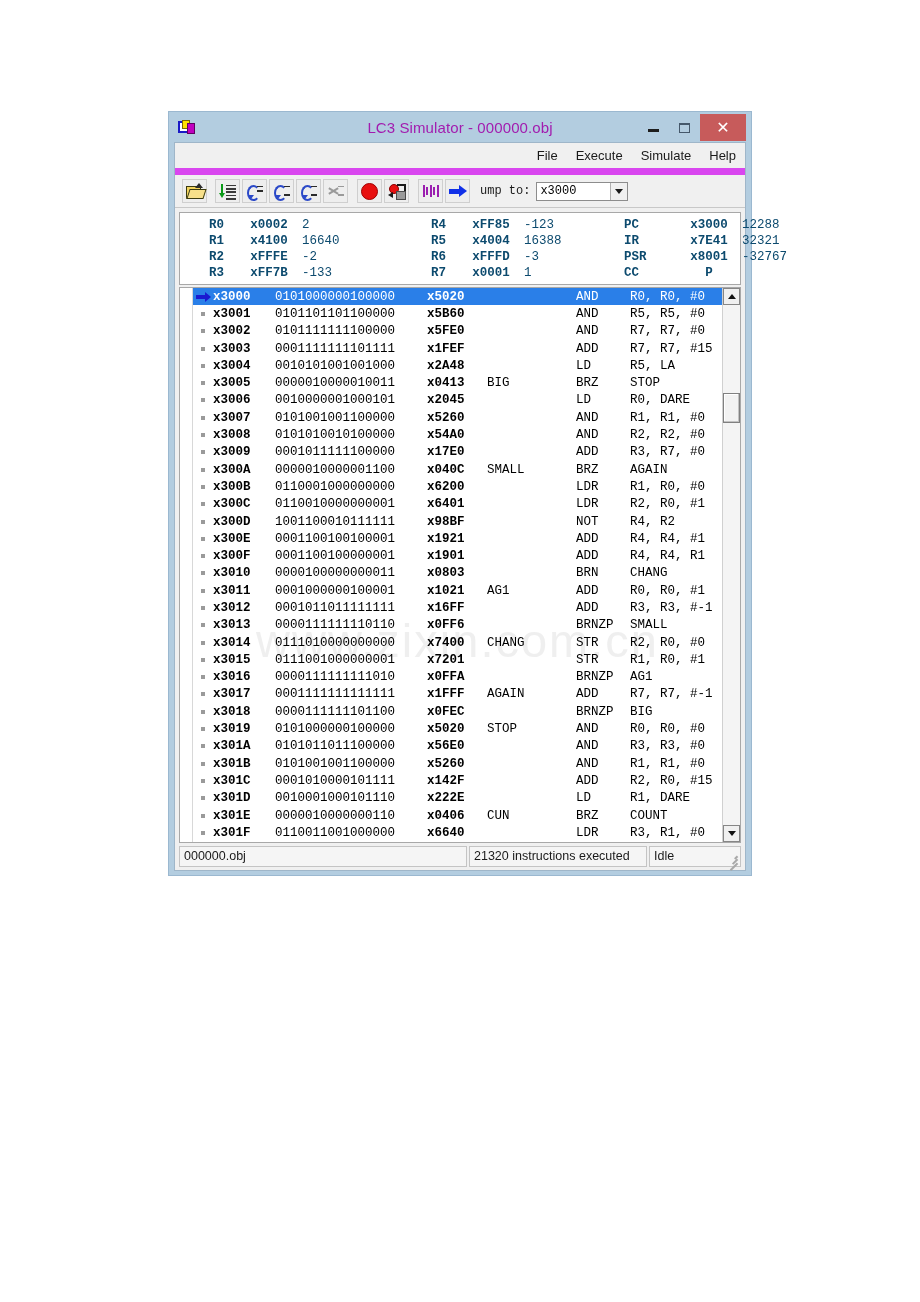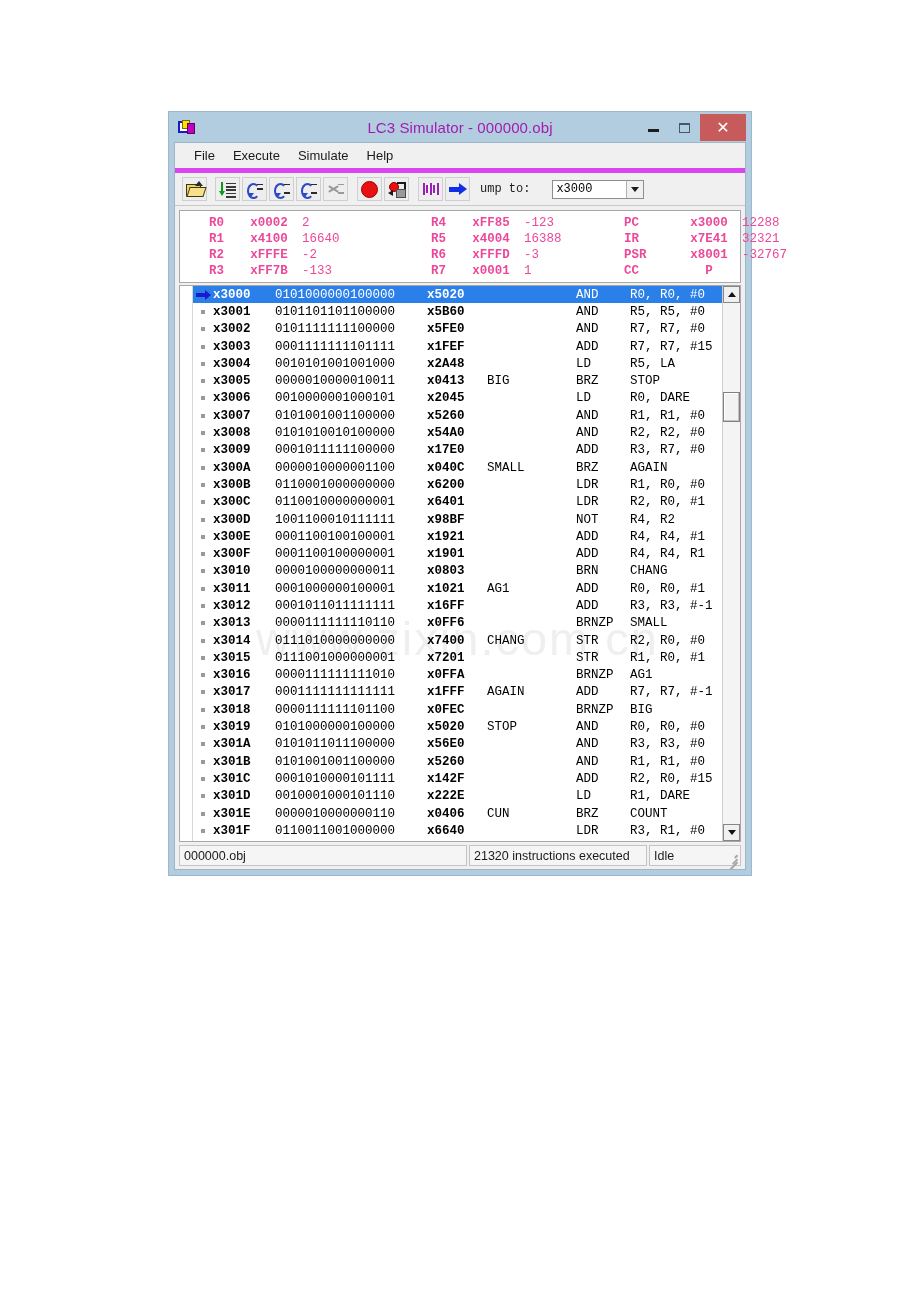--- a/index.html
+++ b/index.html
@@ -123,22 +123,23 @@
     flex-direction: column;
   }
 
   
   #menu-bar {
     height: 25px;
     display: flex;
     align-items: center;
     padding-left: 10px;
     background: #f0f0f0;
-    border-bottom: 5px solid #d946ef;
-    flex: none;
+    border-bottom: 7px solid #d946ef;
+    flex: none;
+    justify-content: flex-end;
   }
   .menu-item {
     font-size: 13px;
     color: #1a1a1a;
     padding: 2px 9px;
     cursor: default;
   }
 
   
   #toolbar {
@@ -283,21 +284,21 @@
     border-top: 6.5px solid transparent;
     border-bottom: 6.5px solid transparent;
     border-left: 8px solid #1030e8;
   }
 
   #jump-label {
     font-family: "Liberation Mono", monospace;
     font-size: 12px;
     color: #1a1a1a;
     margin-left: 9px;
-    margin-right: 22px;
+    margin-right: 6px;
     white-space: nowrap;
   }
   #jump-combo {
     width: 92px;
     height: 19px;
     background: #ffffff;
     border: 1px solid #8d8d8d;
     box-sizing: border-box;
     display: flex;
     align-items: center;
@@ -323,21 +324,21 @@
   
   #regs-outer {
     margin: 4px 4px 0 4px;
     border: 1px solid #a8a8a8;
     background: #ffffff;
     flex: none;
   }
   #regs {
     font-family: "Liberation Mono", monospace;
     font-size: 12.5px;
-    color: #ec4899;
+    color: #0c4a6e;
     padding: 4px 0 3px 0;
     line-height: 16px;
   }
   .reg-row { display: flex; white-space: pre; }
   .reg-col { display: flex; }
   .reg-name { width: 44px; text-align: right; font-weight: bold; }
   .reg-hex  { width: 66px; text-align: center; padding-left: 12px; font-weight: bold; }
   .reg-dec  { width: 78px; text-align: left; }
   .rc2 { margin-left: 22px; }
   .rc3 { margin-left: 22px; }

